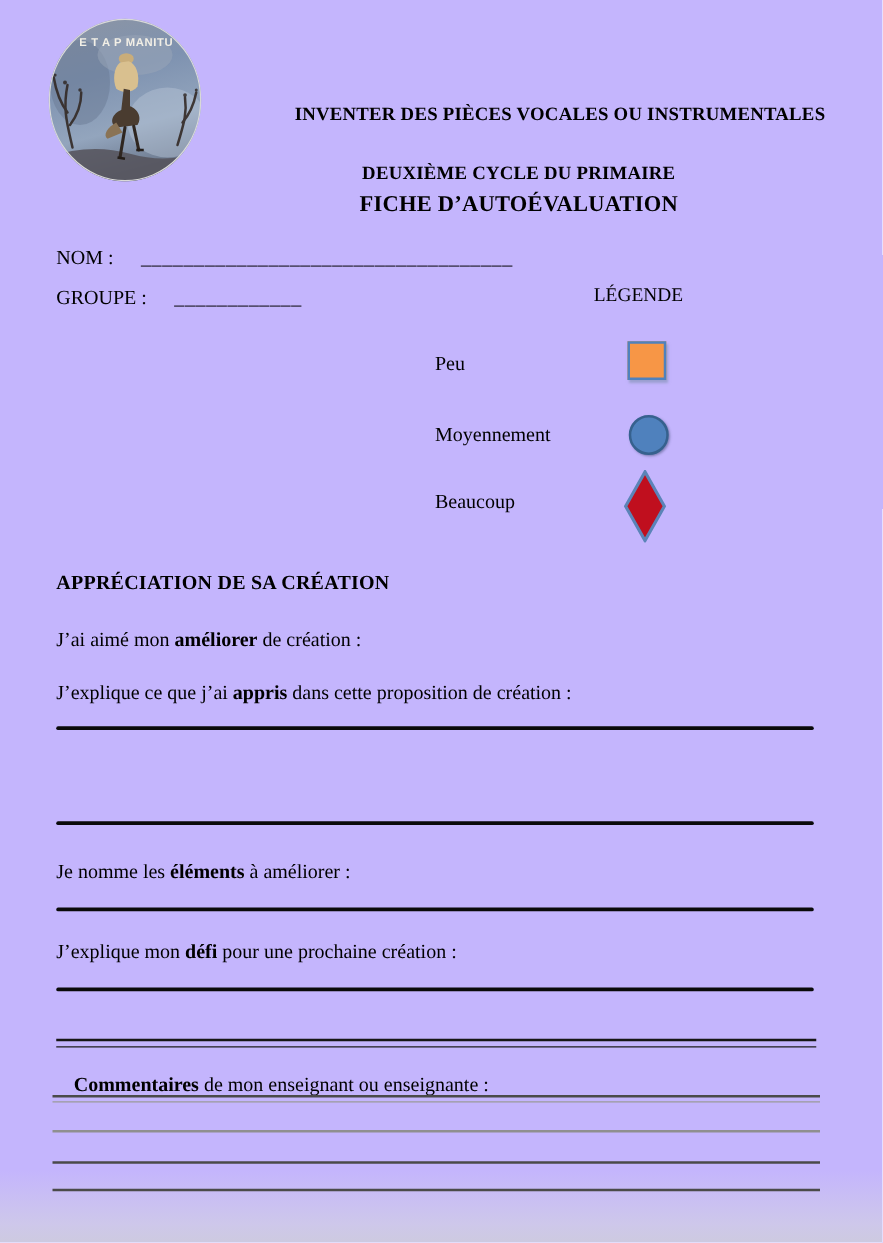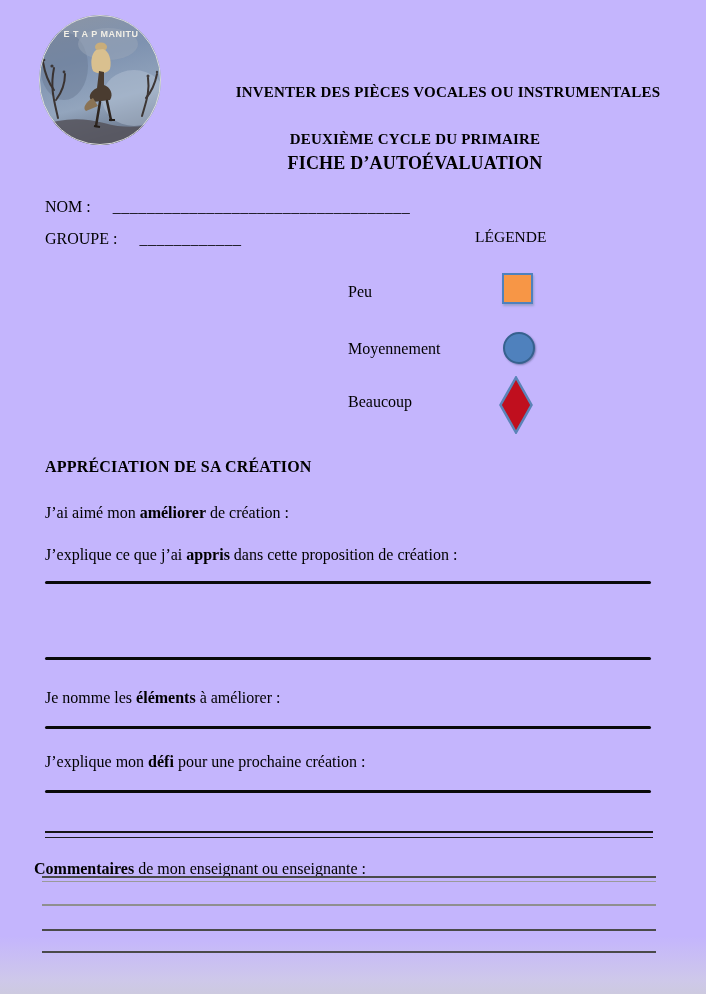--- a/index.html
+++ b/index.html
@@ -133,21 +133,21 @@
   </div>
   <div class="abs rule thick-line" style="left:45px;top:726px;width:606px;"></div>
 
   <div class="abs body-txt" style="left:45px;top:752px;">
     <span>J’explique mon </span><span class="b">défi</span><span> pour une prochaine création :</span>
   </div>
   <div class="abs rule thick-line" style="left:45px;top:790px;width:606px;"></div>
 
   <div class="abs rule dbl-line" style="left:45px;top:831px;width:608px;"></div>
 
-  <div class="abs body-txt" style="left:34px;top:859px;text-align:right;">
+  <div class="abs body-txt" style="left:59px;top:859px;text-align:right;">
     <span class="b">Commentaires</span><span> de mon enseignant ou enseignante :</span>
   </div>
   <div class="abs rule cmt-underline" style="left:42px;top:876px;width:614px;"></div>
   <div class="abs rule gray-line" style="left:42px;top:904px;width:614px;"></div>
   <div class="abs rule thin-line" style="left:42px;top:929px;width:614px;"></div>
   <div class="abs rule thin-line" style="left:42px;top:951px;width:614px;"></div>
 
 </div>
 
 </body></html>

